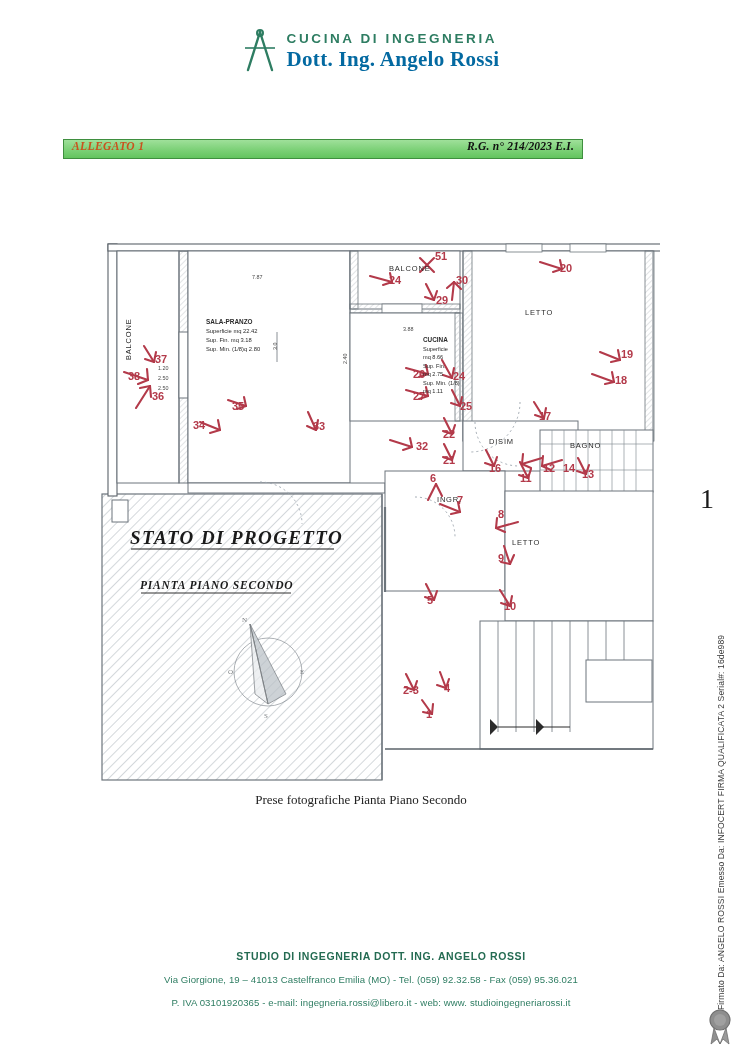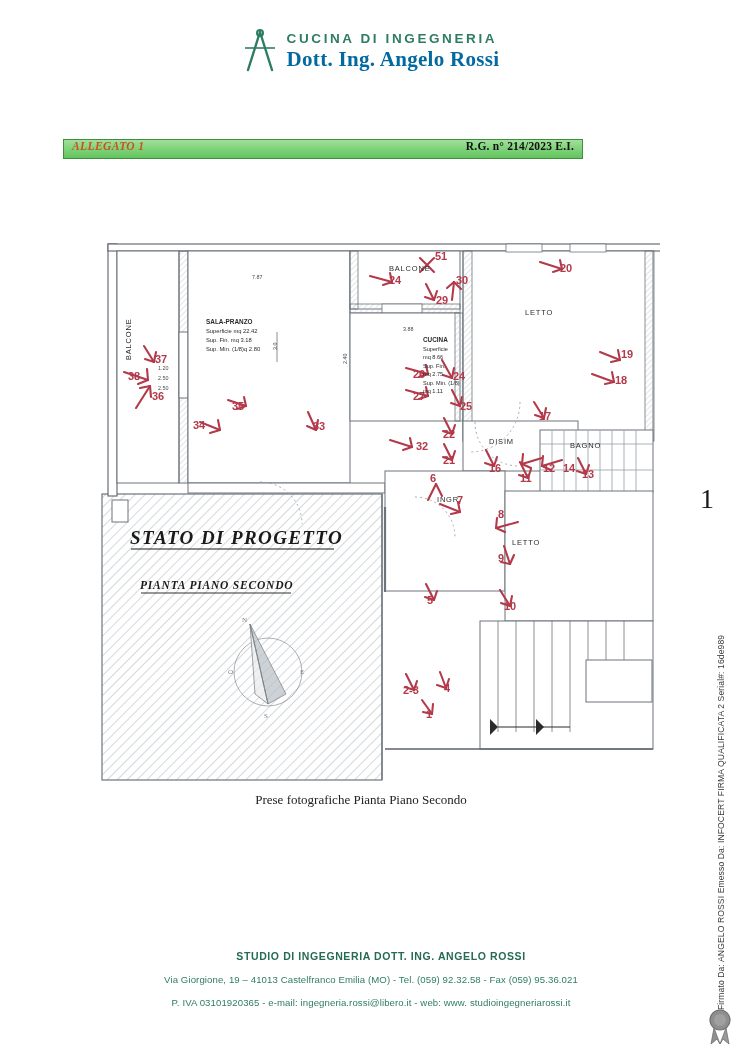--- a/index.html
+++ b/index.html
@@ -62,20 +62,21 @@
   .allegato-left {
     font-family: "Liberation Serif", serif;
     font-style: italic;
     font-weight: bold;
     font-size: 11.5px;
     color: #c9521e;
     letter-spacing: 0.4px;
   }
   .allegato-right {
     font-family: "Liberation Serif", serif;
+    font-style: italic;
     font-weight: bold;
     font-size: 11.5px;
     color: #111111;
     letter-spacing: 0.2px;
   }
 
   
   .plan-wrap {
     position: absolute;
     left: 100px;

